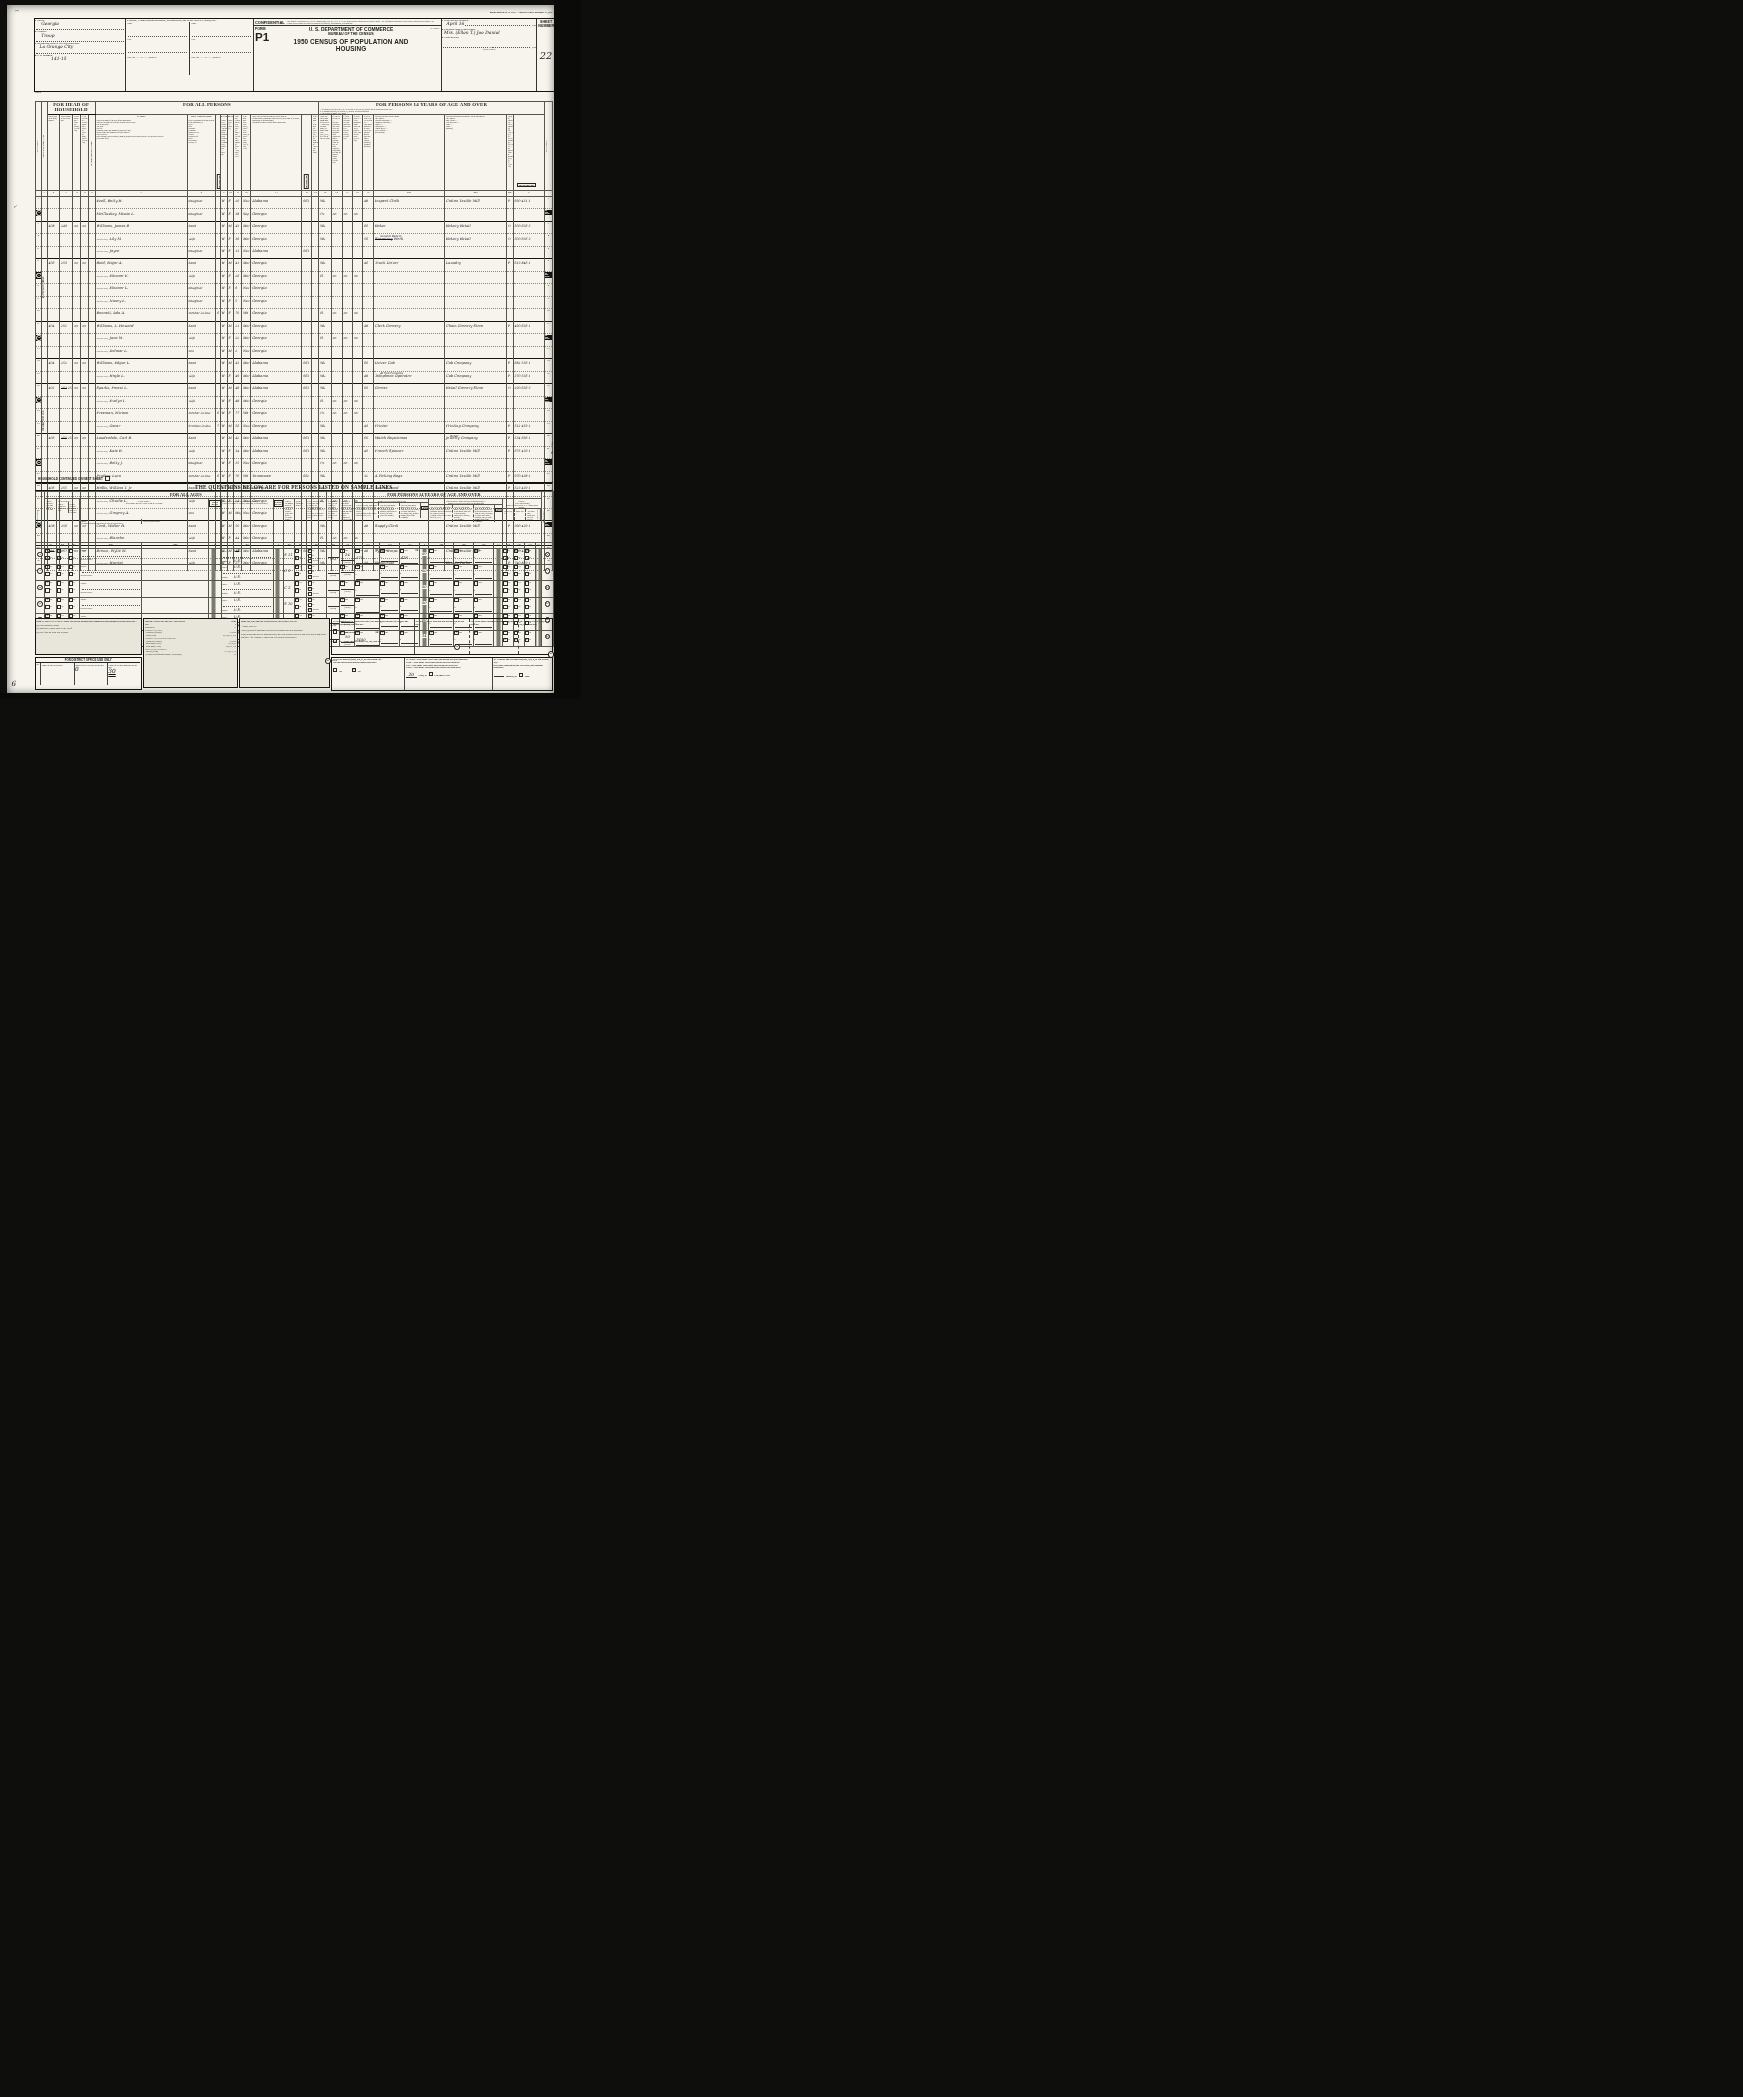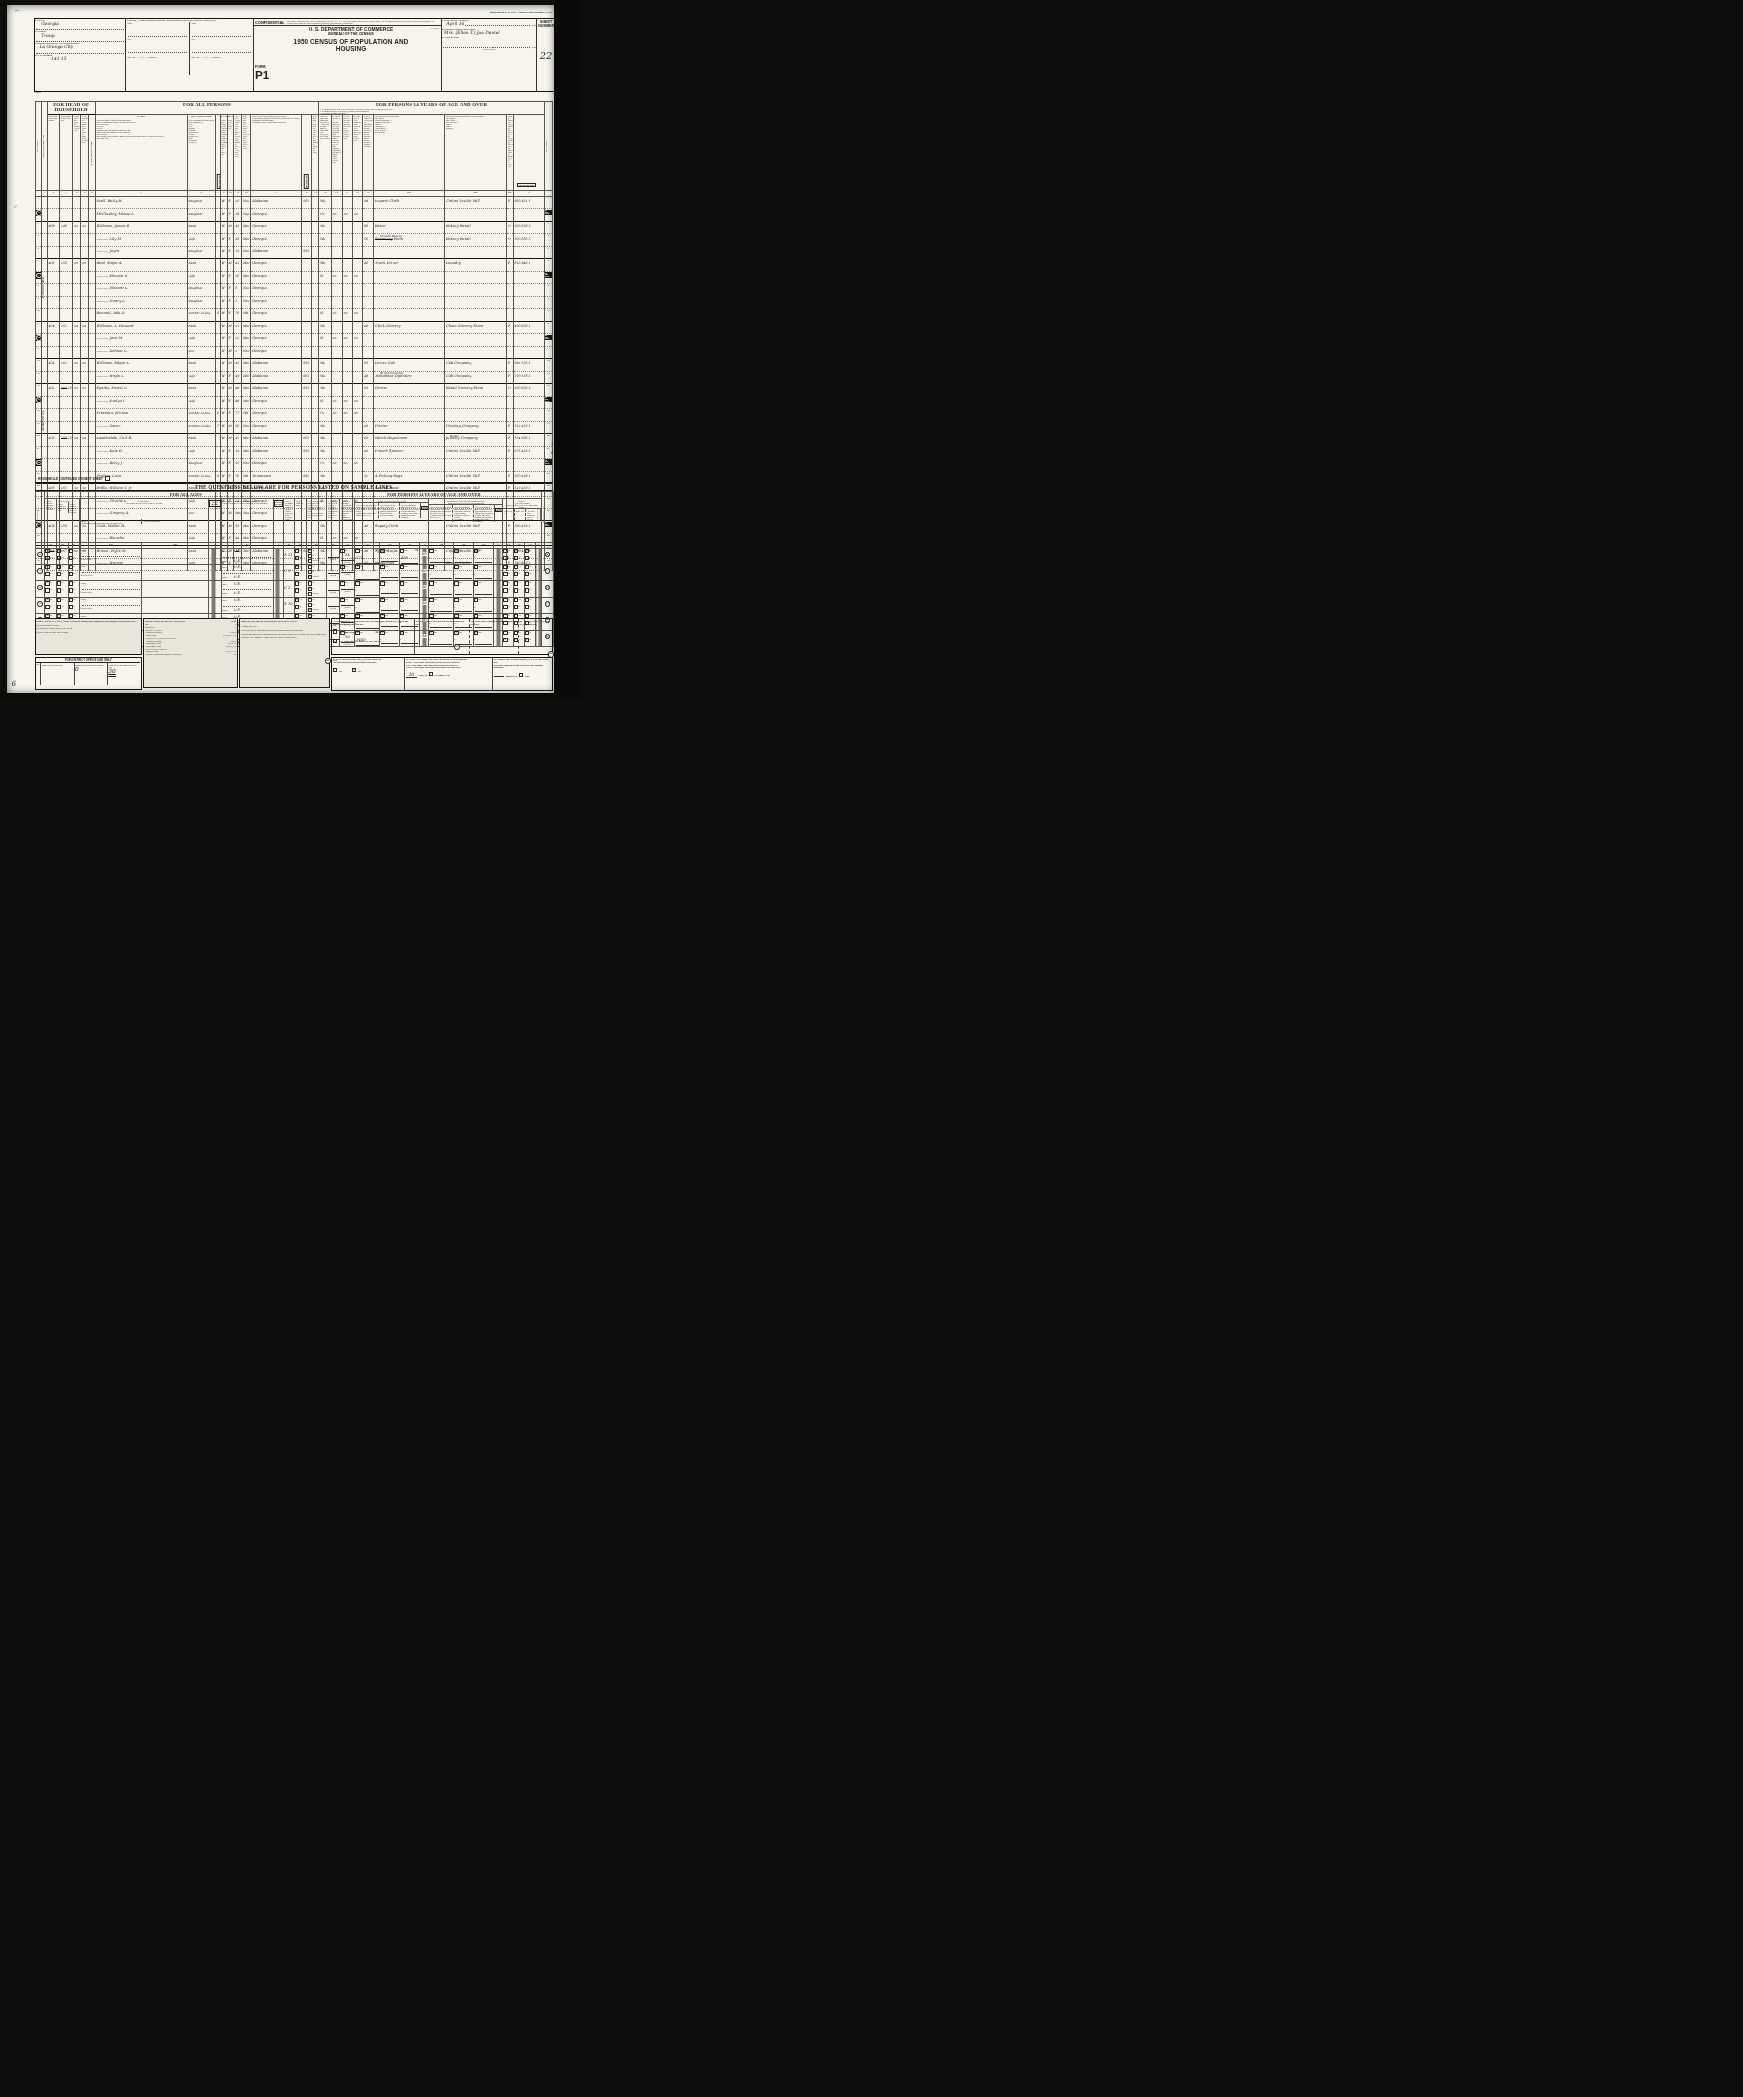--- a/index.html
+++ b/index.html
@@ -97,21 +97,21 @@
         </div>
       </div>
     </div>
 
     <div style="width:187px;border-right:0.4px solid #333;">
       <div style="display:flex;border-bottom:0.4px solid #333;padding:0.9px;">
         <div class="b" style="font-size:4px;width:32px;font-family:'Liberation Sans',sans-serif;">CONFIDENTIAL</div>
         <div class="pt" style="width:155px;font-size:2px;">This inquiry is authorized by Act of Congress (46 Stat. 21; 13 U. S. C. 201-218) which requires that a report be made. The information furnished is accorded confidential treatment.  The Census report cannot be used for purposes of taxation, investigation, or regulation.</div>
       </div>
       <div style="display:flex;padding:0.9px;">
-        <div style="width:25px;margin-top:38px;">
+        <div style="width:25px;">
           <div class="b sans" style="font-size:3.6px;">FORM</div>
           <div class="b sans" style="font-size:11.6px;line-height:1;">P1</div>
         </div>
         <div style="width:142px;text-align:center;">
           <div class="b sans" style="font-size:4.9px;">U. S. DEPARTMENT OF COMMERCE</div>
           <div class="b sans" style="font-size:3.6px;">BUREAU OF THE CENSUS</div>
           <div class="b sans" style="font-size:6.4px;margin-top:1.3px;letter-spacing:0.1px;">1950 CENSUS OF POPULATION AND HOUSING</div>
         </div>
         <div class="pt" style="width:18px;text-align:right;">16—59923-1</div>
       </div>

